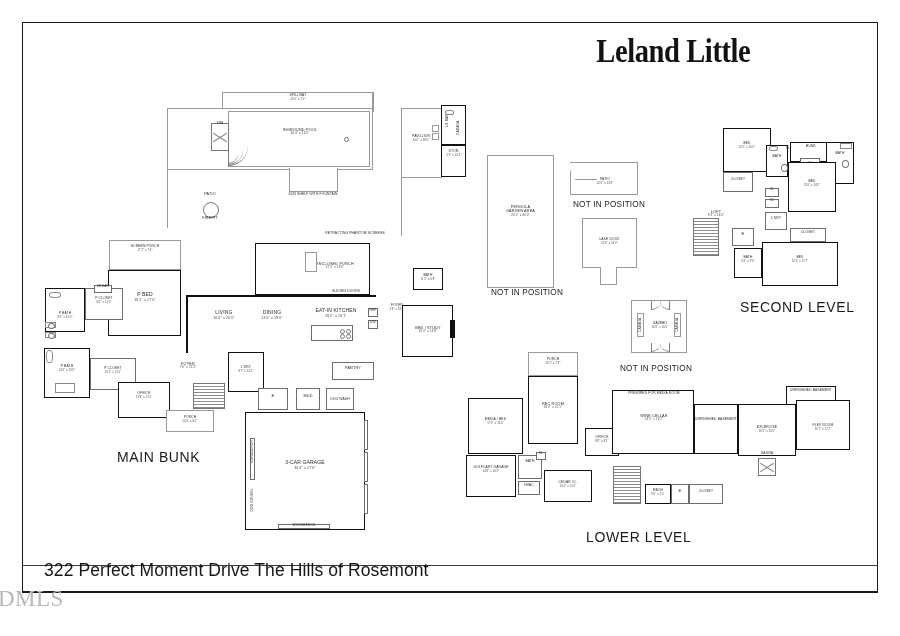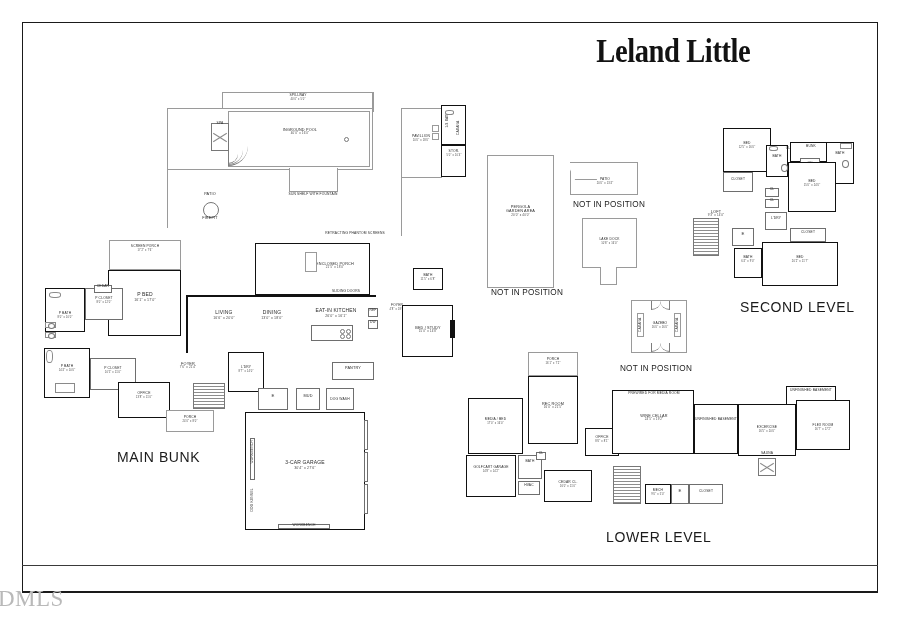--- a/index.html
+++ b/index.html
@@ -555,20 +555,21 @@
       <span class="n">HVAC</span>
     </div>
 
     <div class="stair" style="left:613px;top:466px;width:28px;height:38px;"></div>
 
     <div class="rm" style="left:536px;top:452px;width:10px;height:8px;"></div>
     <div class="lbl t33" style="left:536px;top:452px;width:10px;">
       <span class="n">CL</span>
     </div>
 
-    <div class="levelname" style="left:606px;top:529px;">LOWER LEVEL</div>
+    <div class="levelname" style="left:586px;top:529px;">LOWER LEVEL</div>
   </div>
 
   <div class="title-rule"></div>
   <div class="title-rule2"></div>
+  <div class="title-text">322 Perfect Moment Drive The Hills of Rosemont</div>
   <div class="watermark">DMLS</div>
 
 </div>
 
 </body></html>

